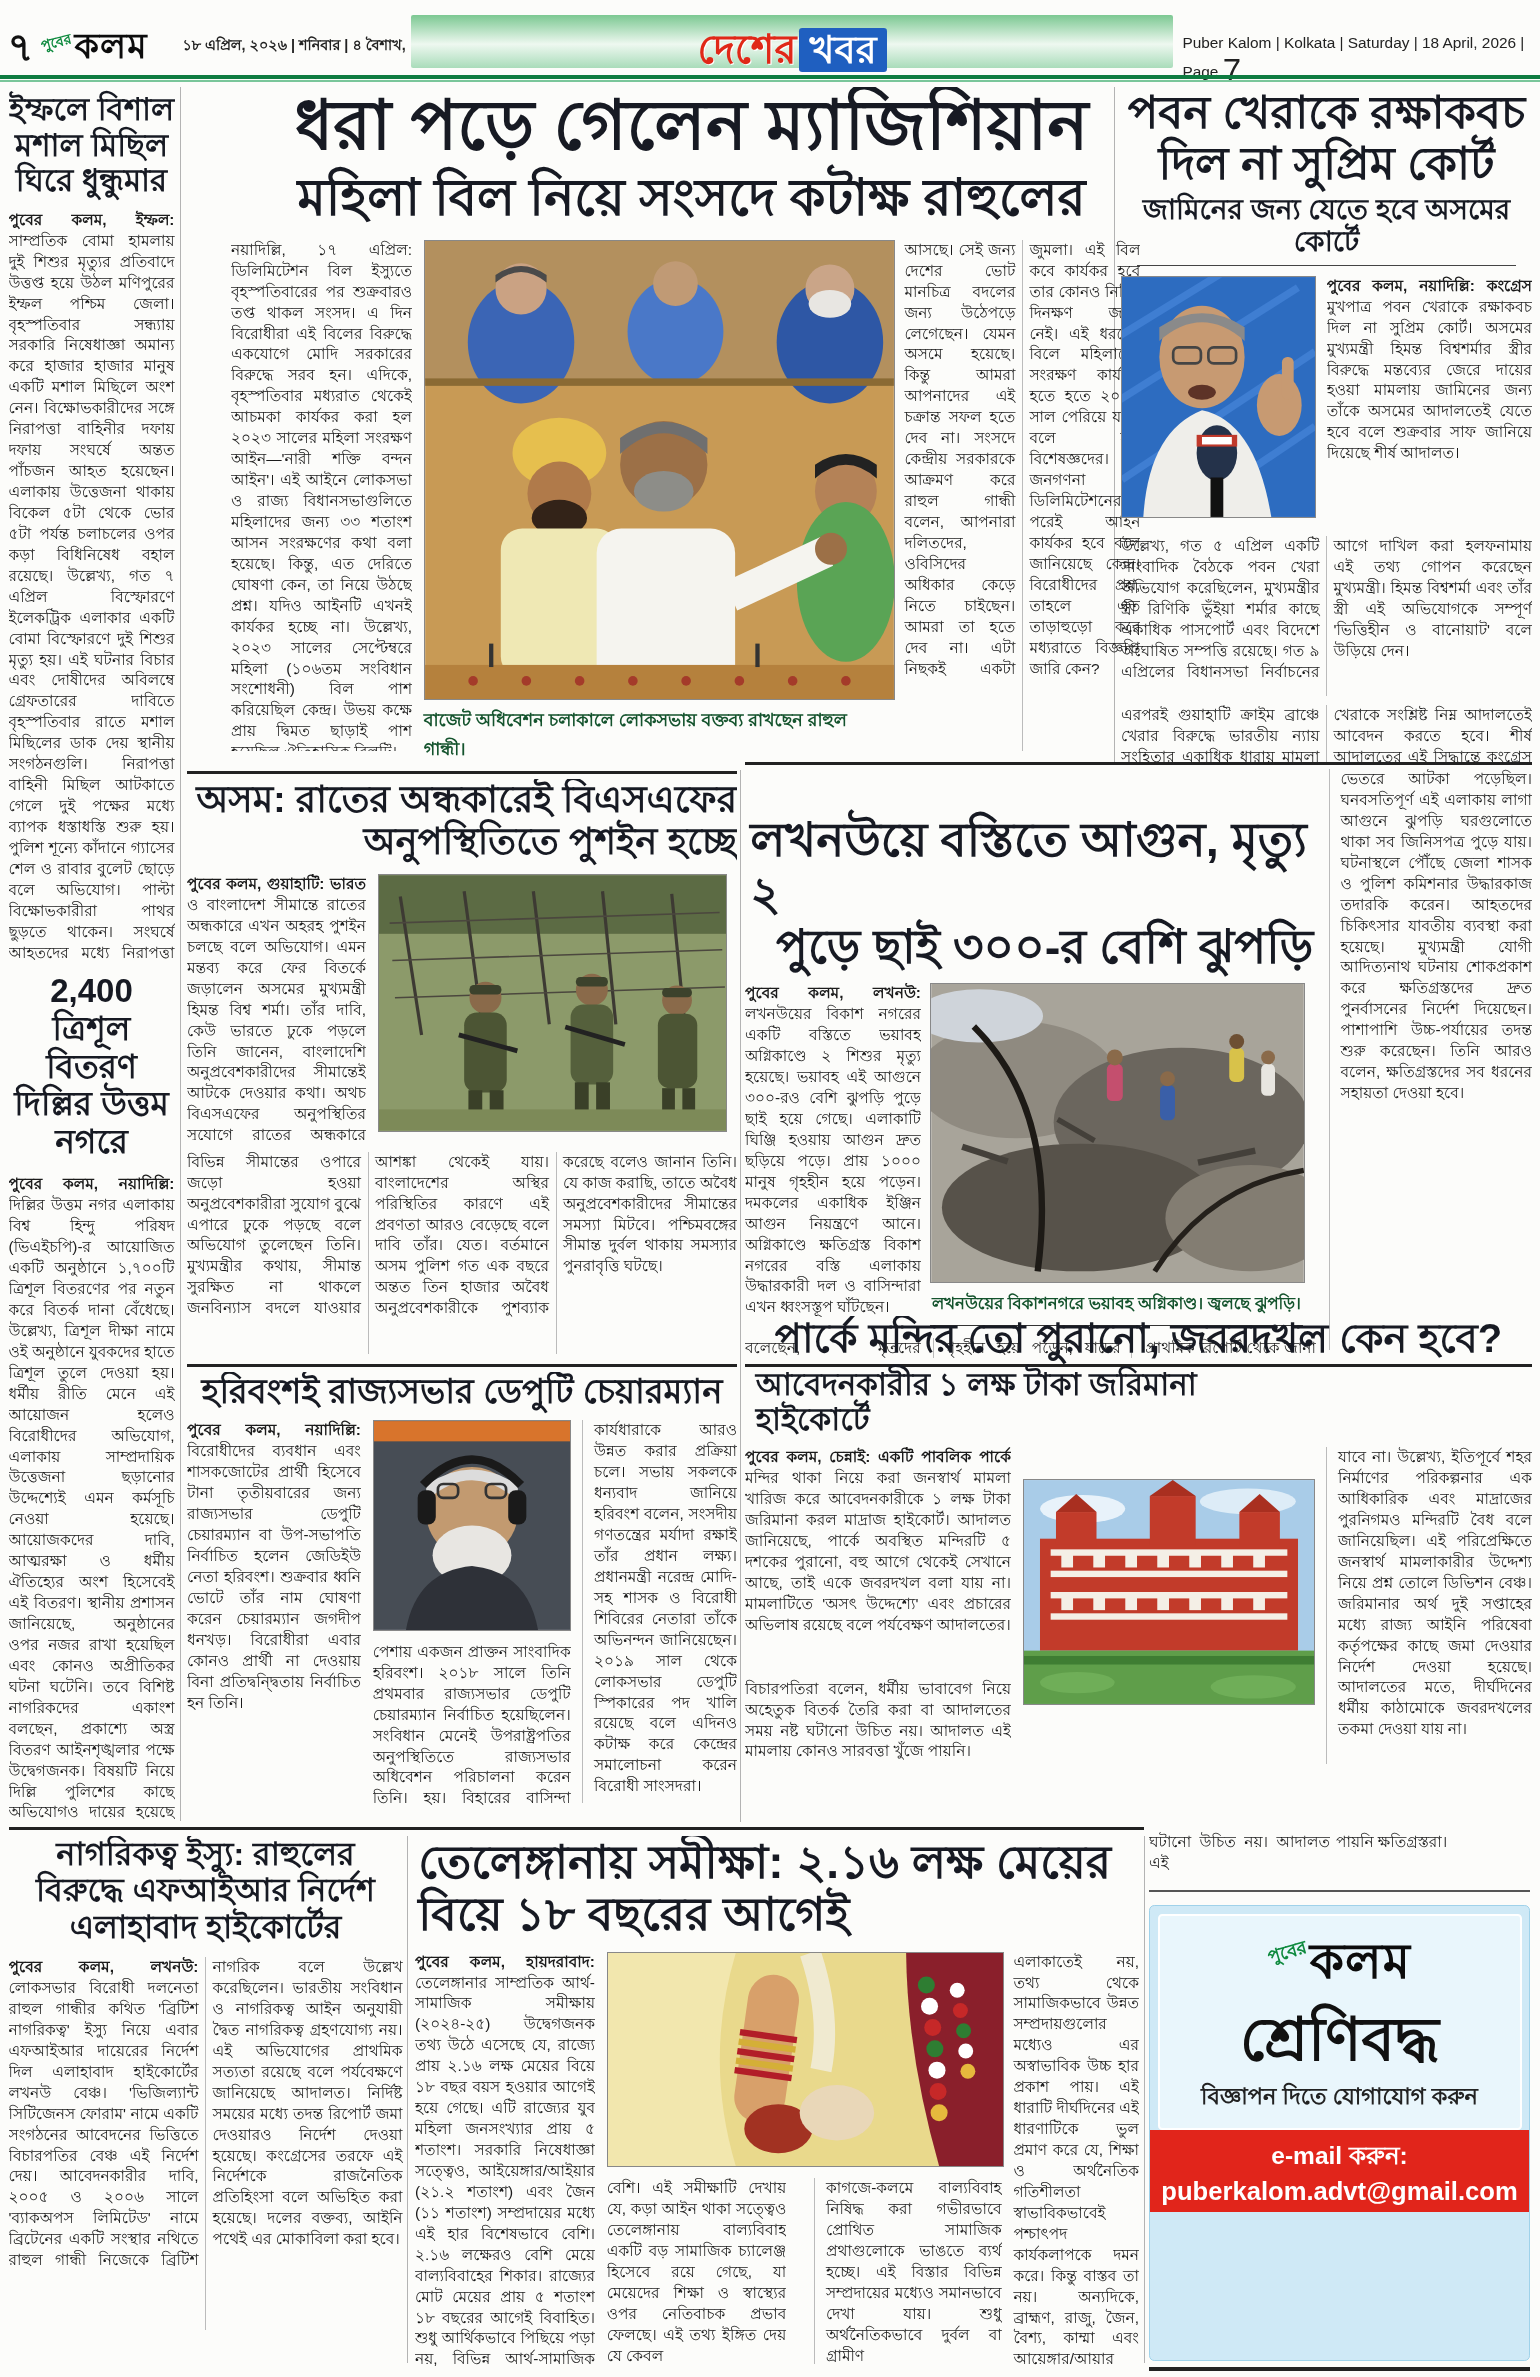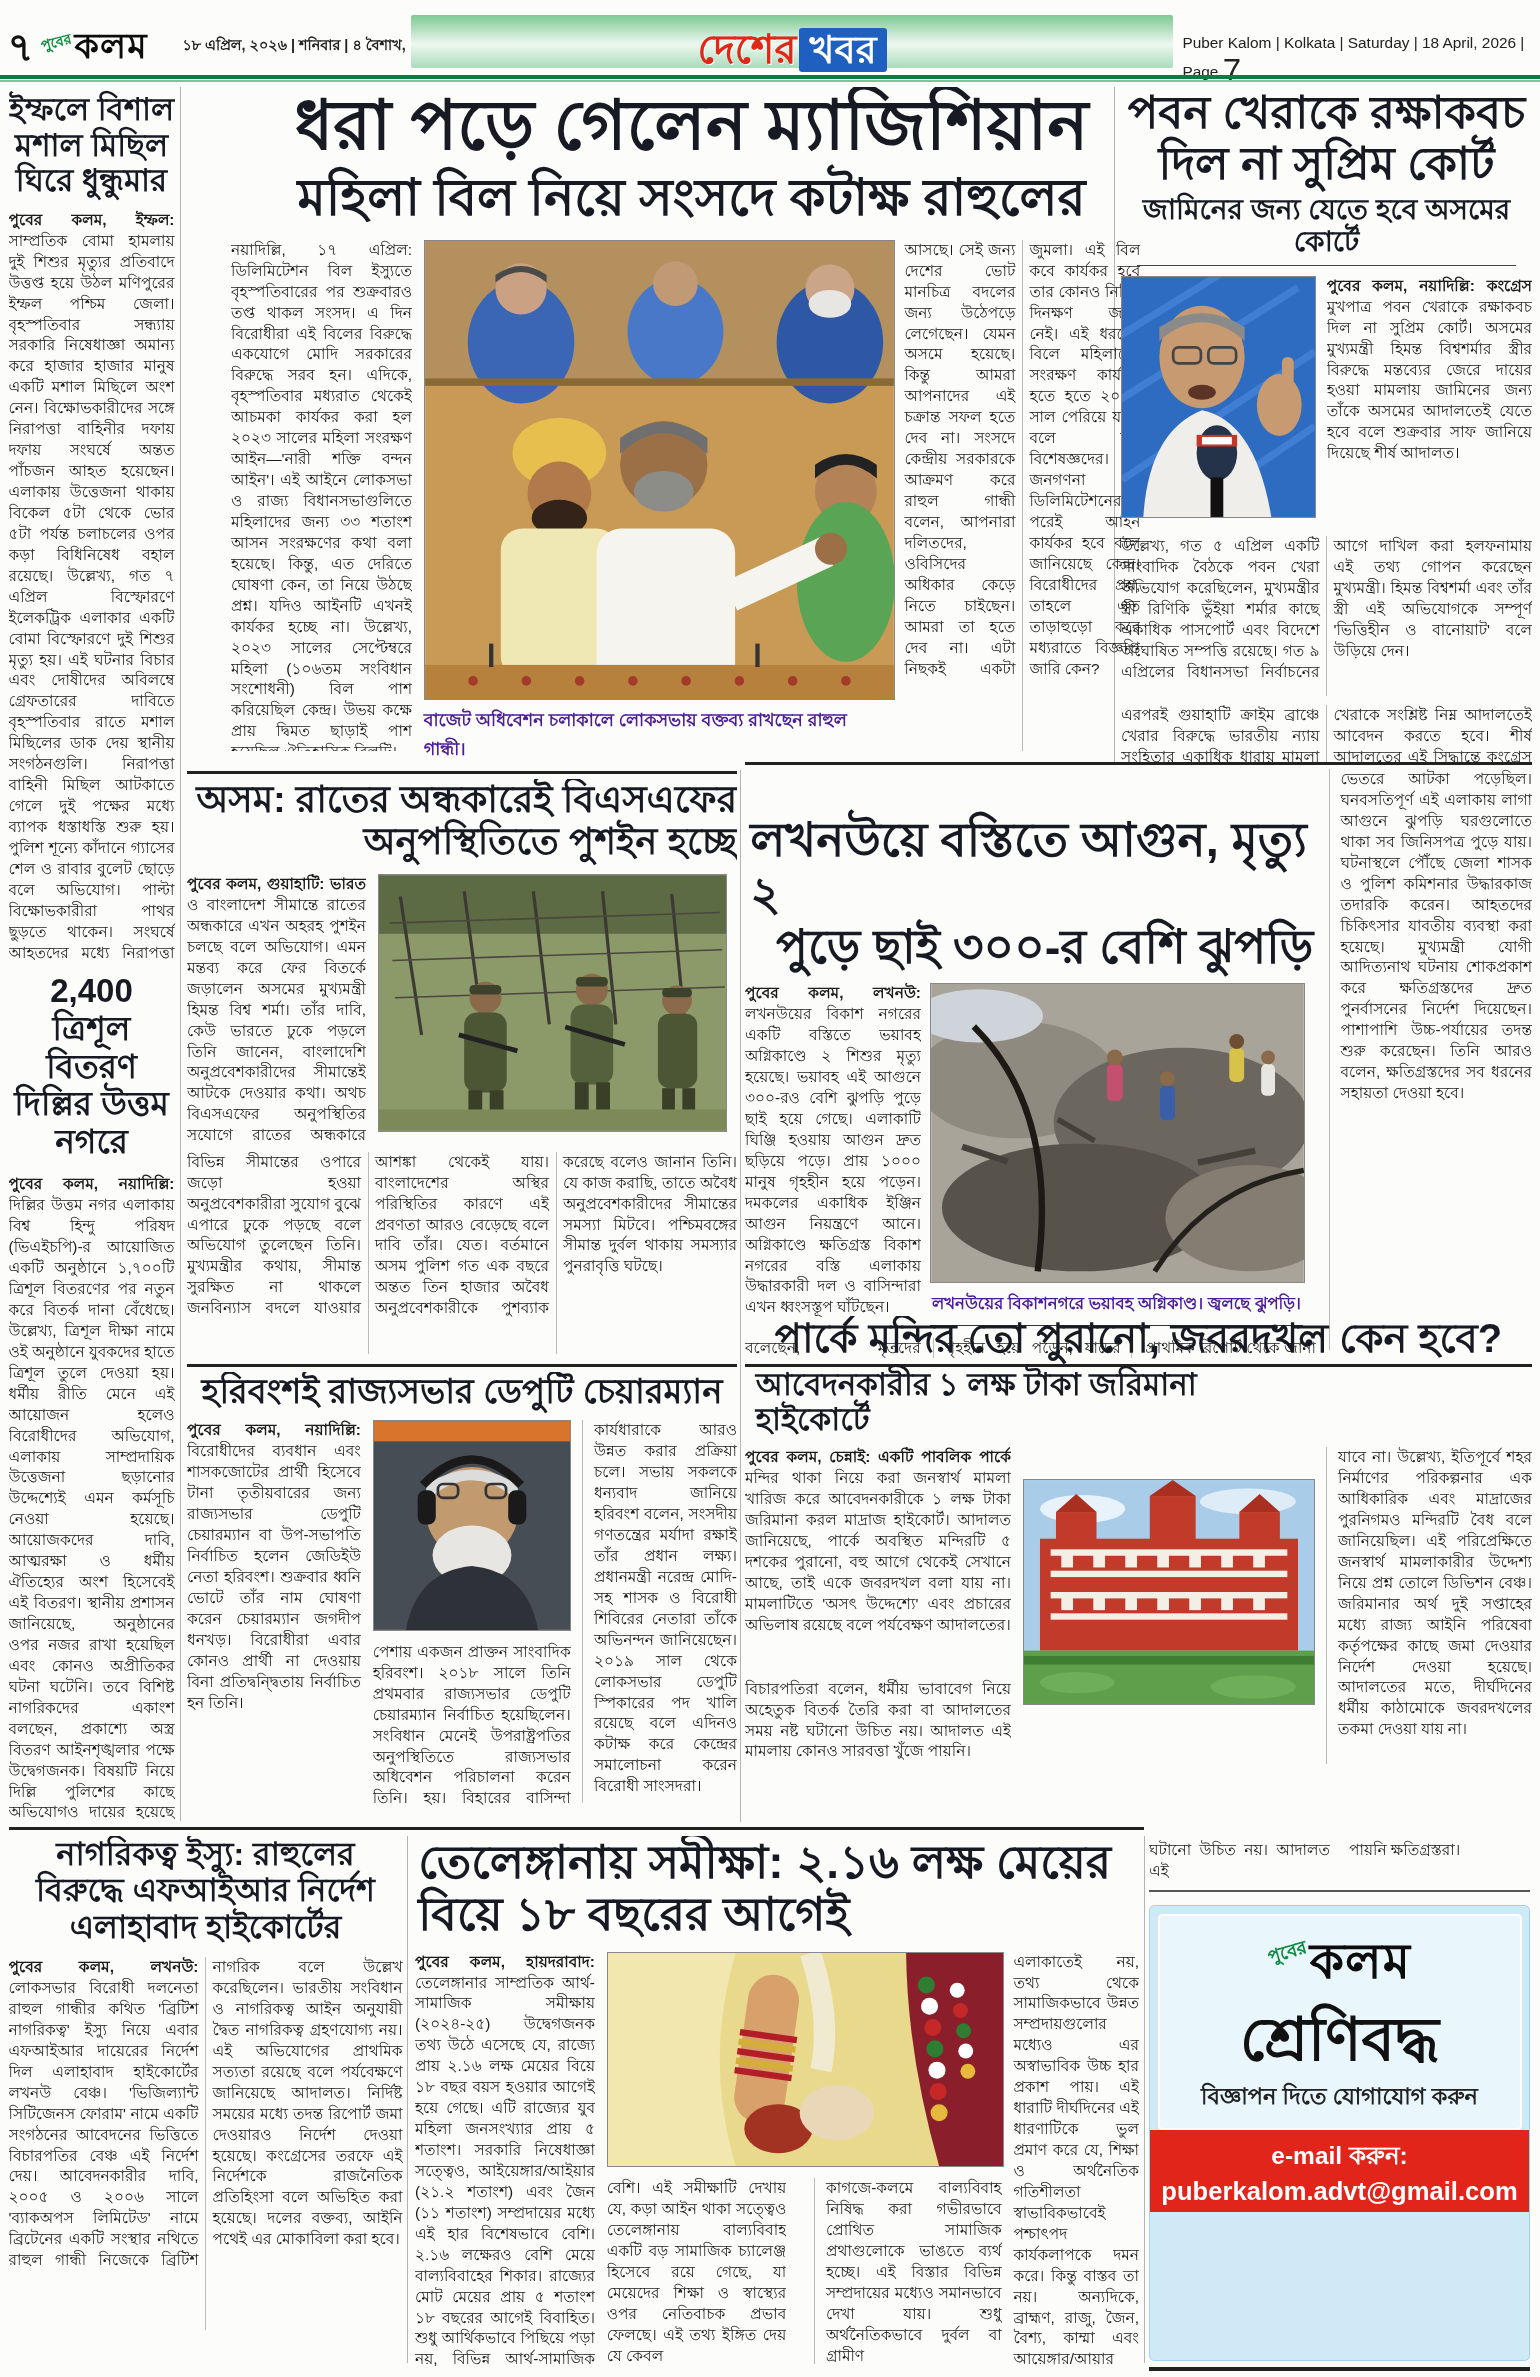--- a/index.html
+++ b/index.html
@@ -7,21 +7,21 @@
          font-family:"Liberation Sans","DejaVu Sans",sans-serif;color:#151515;overflow:hidden;}
   .abs{position:absolute;box-sizing:border-box;}
   .hd{font-weight:800;color:#171a23;text-align:center;line-height:1.14;}
   .body-txt{font-size:15.4px;line-height:1.36;text-align:justify;color:#1b1b1b;overflow:hidden;}
   .byline-lead::first-line{font-weight:bold;}
   .cols2{column-count:2;column-gap:14px;column-rule:0.5px solid #bbb;}
   .cols3{column-count:3;column-gap:14px;column-rule:0.5px solid #bbb;}
   .vr{position:absolute;width:1.1px;background:#b3b3b3;}
   .hr{position:absolute;background:#222;height:3.2px;}
   .thinrule{border-top:1.6px solid #444;}
-  .caption{font-weight:700;color:#4c1d95;}
+  .caption{font-weight:700;color:#14532d;}
   .photo-frame{border:1.1px solid #888;background:#eee;}
   
   .green-bar{background:linear-gradient(180deg,#7cc892 0%,#eef8f0 55%,#a9dcba 100%);}
   .sec-red{color:#e02818;font-weight:800;}
   .sec-blue{background:#1f5fc0;color:#fff;font-weight:800;padding:1.1px 10.7px;border-radius:3.2px;}
   .logo-main{font-weight:800;color:#0c0c0c;letter-spacing:1.1px;}
   .logo-sub{color:#0e8a3e;font-weight:800;}
   
   .ad-wrap{background:#cfe9f6;border:1.6px solid #9fd2ea;border-radius:5.3px;padding:7.5px;}
   .ad-inner{background:#e9f6fc;border:2.1px solid #fff;border-radius:4.3px;text-align:center;}
@@ -382,21 +382,21 @@
         <div style="display:flex;gap:28px;margin-top:9.6px;">
           <div class="body-txt" style="width:190px;height:186px;">বেশি। এই সমীক্ষাটি দেখায় যে, কড়া আইন থাকা সত্ত্বেও তেলেঙ্গানায় বাল্যবিবাহ একটি বড় সামাজিক চ্যালেঞ্জ হিসেবে রয়ে গেছে, যা মেয়েদের শিক্ষা ও স্বাস্থ্যের ওপর নেতিবাচক প্রভাব ফেলছে। এই তথ্য ইঙ্গিত দেয় যে কেবল</div>
           <div class="body-txt" style="width:186px;height:186px;border-left:0.5px solid #bbb;padding-left:10.7px;">কাগজে-কলমে বাল্যবিবাহ নিষিদ্ধ করা গভীরভাবে প্রোথিত সামাজিক প্রথাগুলোকে ভাঙতে ব্যর্থ হচ্ছে। এই বিস্তার বিভিন্ন সম্প্রদায়ের মধ্যেও সমানভাবে দেখা যায়। শুধু অর্থনৈতিকভাবে দুর্বল বা গ্রামীণ</div>
         </div>
       </div>
       <div class="body-txt" style="flex:1;height:501px;">এলাকাতেই নয়, তথ্য থেকে সামাজিকভাবে উন্নত সম্প্রদায়গুলোর মধ্যেও এর অস্বাভাবিক উচ্চ হার প্রকাশ পায়। এই ধারাটি দীর্ঘদিনের এই ধারণাটিকে ভুল প্রমাণ করে যে, শিক্ষা ও অর্থনৈতিক গতিশীলতা স্বাভাবিকভাবেই পশ্চাৎপদ কার্যকলাপকে দমন করে। কিন্তু বাস্তব তা নয়। অন্যদিকে, ব্রাহ্মণ, রাজু, জৈন, বৈশ্য, কাম্মা এবং আয়েঙ্গার/আয়ার সম্প্রদায়ের নারীদের শিক্ষা লাভের সুযোগ তুলনামূলকভাবে ভালো। তথাপি, প্রান্তিক গোষ্ঠীগুলোর মধ্যেও ব্যতিক্রম রয়েছে। যেমন, মালা নারীরা রাজ্যের গড় ফলাফলের চেয়েও ভালো করছেন, যা এটাই তুলে ধরে যে অগ্রগতি একরূপ নয়, বরং অসম।</div>
     </div>
   </div>
 
   <div class="abs" style="left:1149px;top:1832px;width:381px;height:49px;">
-    <div style="display:flex;gap:19px;margin-top:8px;">
+    <div style="display:flex;gap:6px;">
       <div class="body-txt" style="width:181px;">ঘটানো উচিত নয়। আদালত এই</div>
       <div class="body-txt" style="width:176px;">পায়নি ক্ষতিগ্রস্তরা।</div>
     </div>
   </div>
   <div class="abs" style="left:1149px;top:1890px;width:381px;height:1.6px;background:#555;"></div>
 
   <div class="abs ad-wrap" style="left:1149px;top:1905px;width:381px;height:456px;">
     <div class="ad-inner" style="padding:8.5px 5.3px 5.3px;">
       <div>
         <span class="logo-sub" style="font-size:18px;display:inline-block;transform:rotate(-16deg);vertical-align:top;margin-top:14px;">পুবের</span>

